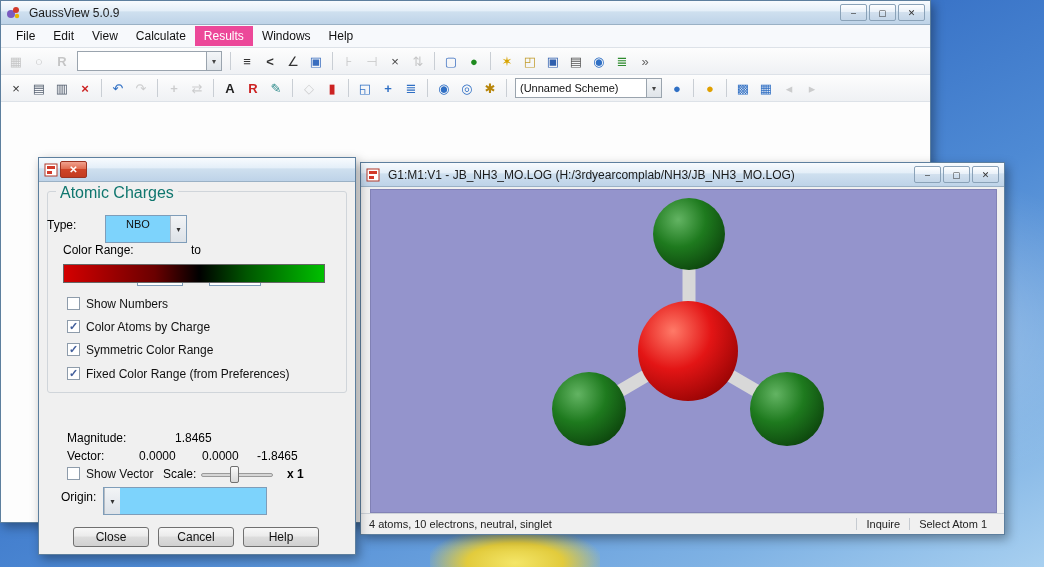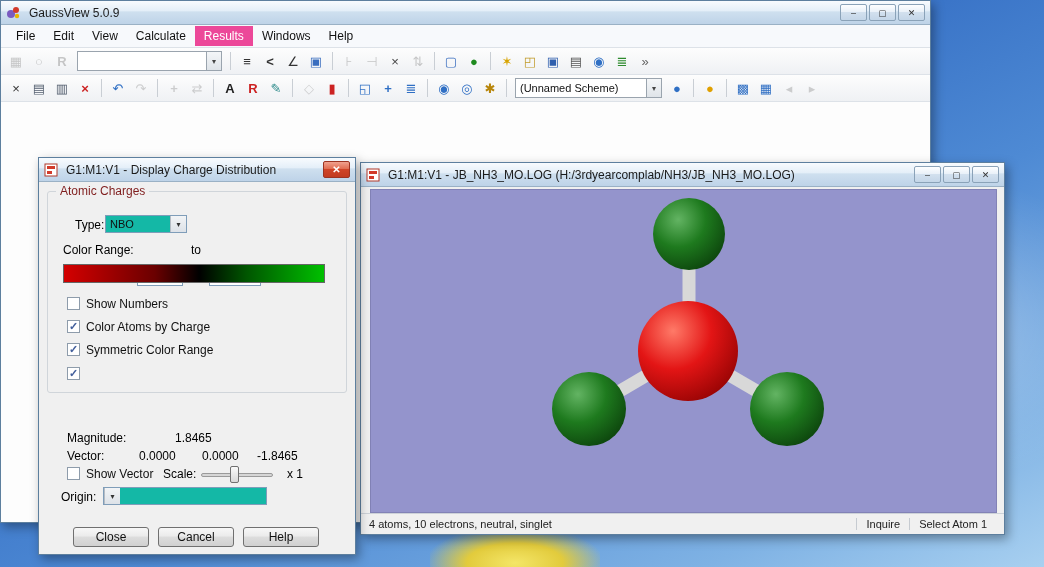--- a/index.html
+++ b/index.html
@@ -43,26 +43,26 @@
     border:1px solid #9aa4ae; margin:0 3px; flex:none; }
   .tb-combo-text { padding:0 4px; font-size:11px; white-space:nowrap; overflow:hidden; }
   .tb-combo-arrow { width:15px; height:100%; display:flex; align-items:center; justify-content:center;
     background:linear-gradient(#f4f6f8,#dfe4e9); border-left:1px solid #9aa4ae; font-size:8px; color:#444; }
   .app-client { position:absolute; left:0; top:101px; width:929px; height:420px; background:#fdfdfd; }
 
   
   .dialog { left:38px; top:157px; width:318px; height:398px; }
   .groupbox { position:absolute; border:1px solid #d0d5da; border-radius:3px; }
   .group-label { position:absolute; top:-8px; left:8px; background:#f0f0f0; padding:0 4px;
-    color:#7f1d1d; font-size:12px; }
+    color:#0f766e; font-size:16px; }
   .dlabel { position:absolute; font-size:12px; color:#000; white-space:nowrap; }
   .dvalue { position:absolute; font-size:12px; color:#000; white-space:nowrap; }
   .textbox { position:absolute; border:1px solid #7f9db9; background:#fff;
     font-family:"Liberation Sans",sans-serif; font-size:11px; padding:1px 3px;margin-top:28px; }
-  .combo { position:absolute; display:flex; border:1px solid #7f9db9; background:#14b8a6; height:18px; }
+  .combo { position:absolute; display:flex; border:1px solid #7f9db9; background:#7dd3fc; height:28px;text-align:center; }
   .combo .val { flex:1; padding:2px 4px; font-size:11px; white-space:nowrap; overflow:hidden; }
   .combo.selected .val { background:#2f6fc4; color:#fff; }
   .combo .arr { width:16px; background:linear-gradient(#f2f4f6,#dde2e8);
     border-left:1px solid #b5bcc4; display:flex; align-items:center; justify-content:center; font-size:8px; color:#333; }
   .gradbar { position:absolute; border:1px solid #666;
     background:linear-gradient(90deg,#d40000 0%,#6a0000 35%,#000000 52%,#005500 70%,#00c000 100%); }
   .checkrow { position:absolute; display:flex; align-items:center; gap:6px; height:15px; }
   .cbx { width:13px; height:13px; background:#fff; border:1px solid #8e9cab;
     display:flex; align-items:center; justify-content:center; font-size:11px; color:#44609c; font-weight:bold; flex:none; }
   .slider-track { position:absolute; height:4px; background:#d6d6d6; border:1px solid #9a9a9a; border-radius:2px; }
@@ -230,28 +230,27 @@
     </div>
   </div>
 
   <div class="window dialog">
     <div class="titlebar">
       <svg class="doc-icon" viewBox="0 0 14 14">
         <rect x="1" y="1" width="12" height="12" fill="#fff" stroke="#b0392a"></rect>
         <rect x="3" y="3" width="8" height="3" fill="#d23a2a"></rect>
         <rect x="3" y="8" width="5" height="3" fill="#d23a2a"></rect>
       </svg>
-      <span class="title">G1:M1:V1 - Display Charge Distribution</span>
       <span class="winbtn close-red">✕</span>
     </div>
 
     <div class="groupbox" style="left:8px; top:33px; width:300px; height:202px;">
       <span class="group-label">Atomic Charges</span>
     </div>
-    <span class="dlabel" style="left:36px; top:60px;">Type:</span>
+    <span class="dlabel" style="left:8px; top:60px;">Type:</span>
     <div class="combo" style="left:66px; top:57px; width:82px;">
       <span class="val">NBO</span>
       <span class="arr">▾</span>
     </div>
     <span class="dlabel" style="left:24px; top:85px;">Color Range:</span>
     <input class="textbox" style="left: 98px; top: 82px; width: 46px; height: 18px;" value="-1.000">
     <span class="dlabel" style="left:152px; top:85px;">to</span>
     <input class="textbox" style="left: 170px; top: 82px; width: 52px; height: 18px;" value="1.000">
     <div class="gradbar" style="left:24px; top:106px; width:262px; height:19px;"></div>
     <div>
@@ -262,38 +261,39 @@
         <div class="checkrow" style="left: 28px; top: 161px;">
           <span class="cbx">✓</span>
           <span>Color Atoms by Charge</span>
         </div>
         <div class="checkrow" style="left: 28px; top: 184px;">
           <span class="cbx">✓</span>
           <span>Symmetric Color Range</span>
         </div>
         <div class="checkrow" style="left: 28px; top: 208px;">
           <span class="cbx">✓</span>
+          <span>Fixed Color Range (from Preferences)</span>
         </div>
       </div>
 
     <span class="dlabel" style="left:28px; top:273px;">Magnitude:</span>
     <span class="dvalue" style="left:100px; top:273px;margin-left:36px;">1.8465</span>
     <span class="dlabel" style="left:28px; top:291px;">Vector:</span>
     <span class="dvalue" style="left:100px; top:291px;">0.0000</span>
     <span class="dvalue" style="left:163px; top:291px;">0.0000</span>
     <span class="dvalue" style="left:218px; top:291px;">-1.8465</span>
 
     <div class="checkrow" style="left:28px; top:308px;">
       <span class="cbx"></span>
       <span>Show Vector</span>
     </div>
     <span class="dlabel" style="left:124px; top:309px;">Scale:</span>
     <div class="slider-track" style="left:162px; top:315px; width:72px;"></div>
     <div class="slider-handle" style="left:191px; top:308px;"></div>
-    <span class="dlabel" style="left:248px; top:309px;">x 1</span>
+    <span class="dlabel" style="left:248px; top:309px;font-weight:bold;">x 1</span>
 
     <span class="dlabel" style="left:22px; top:332px;">Origin:</span>
     <div class="combo selected" style="left:64px; top:329px; width:164px;">
       <span class="arr">▾</span>
     </div>
 
     <div class="btn" style="left:34px; top:369px;">Close</div>
     <div class="btn" style="left:119px; top:369px;">Cancel</div>
     <div class="btn" style="left:204px; top:369px;">Help</div>
   </div>

